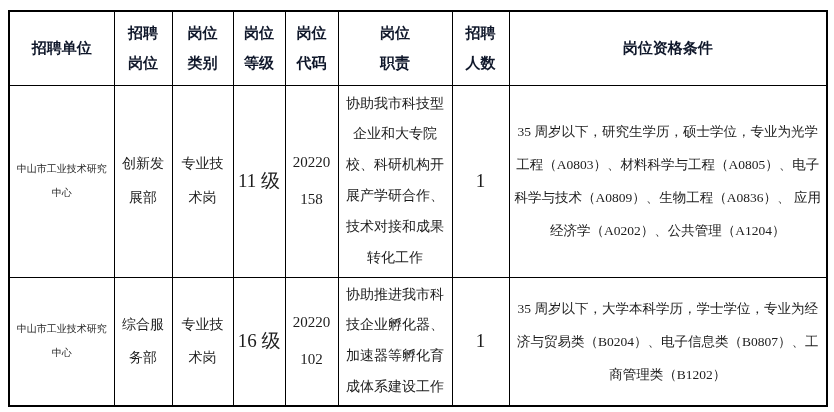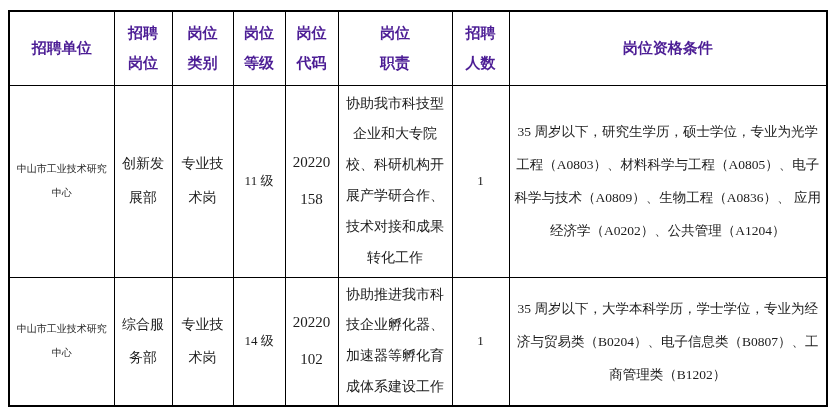--- a/index.html
+++ b/index.html
@@ -37,40 +37,40 @@
     padding: 2px 4px;
     box-sizing: border-box;
     overflow: hidden;
   }
   thead th {
     height: 74px;
     font-size: 15px;
     font-weight: bold;
     white-space: pre-line;
     line-height: 2.0;
-    color: #4c1d95;
+    color: #0f172a;
   }
   tr.row-1 td { height: 192px; }
   tr.row-2 td { height: 124px; }
 
   .cell-unit {
     font-size: 10px;
     line-height: 2.4;
     padding: 0 5px;
   }
   .cell-dept,
   .cell-category {
     font-size: 14px;
     line-height: 2.4;
     padding: 0 5px;
     margin-top: 25px;
   }
   .cell-level,
   .cell-count {
-    font-size: 13px;
+    font-size: 19px;
   }
   .cell-code {
     font-size: 15px;
     line-height: 2.5;
   }
   .cell-duties {
     font-size: 14px;
     line-height: 2.2;
     text-align: justify;
     padding: 0 4px;
@@ -128,21 +128,21 @@
           <div>158</div>
         </td>
         <td class="cell-duties">协助我市科技型企业和大专院校、科研机构开展产学研合作、技术对接和成果转化工作</td>
         <td class="cell-count">1</td>
         <td class="cell-qual">35 周岁以下，研究生学历，硕士学位，专业为光学工程（A0803）、材料科学与工程（A0805）、电子科学与技术（A0809）、生物工程（A0836）、 应用经济学（A0202）、公共管理（A1204）</td>
       </tr>
       <tr class="row-2">
         <td class="cell-unit">中山市工业技术研究中心</td>
         <td class="cell-dept">综合服务部</td>
         <td class="cell-category">专业技术岗</td>
-        <td class="cell-level">14 级</td>
+        <td class="cell-level">16 级</td>
         <td class="cell-code">
           <div>20220</div>
           <div>102</div>
         </td>
         <td class="cell-duties">协助推进我市科技企业孵化器、加速器等孵化育成体系建设工作</td>
         <td class="cell-count">1</td>
         <td class="cell-qual">35 周岁以下，大学本科学历，学士学位，专业为经济与贸易类（B0204）、电子信息类（B0807）、工商管理类（B1202）</td>
       </tr>
     </tbody>
   </table>

